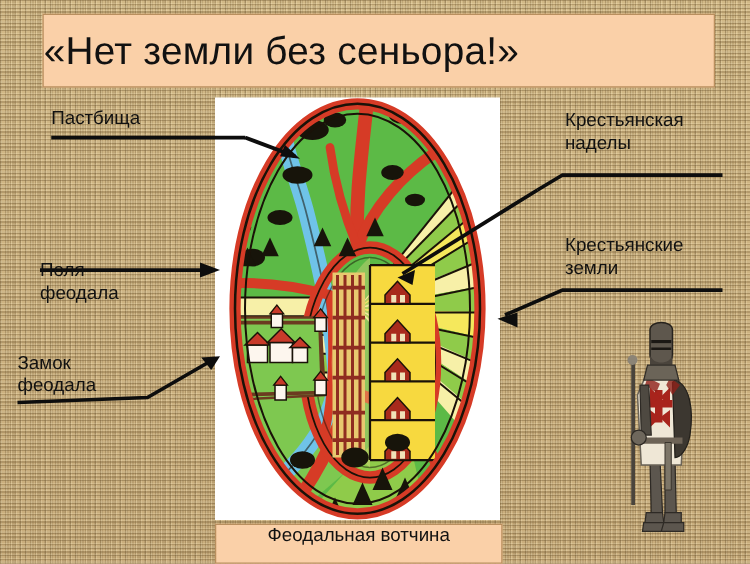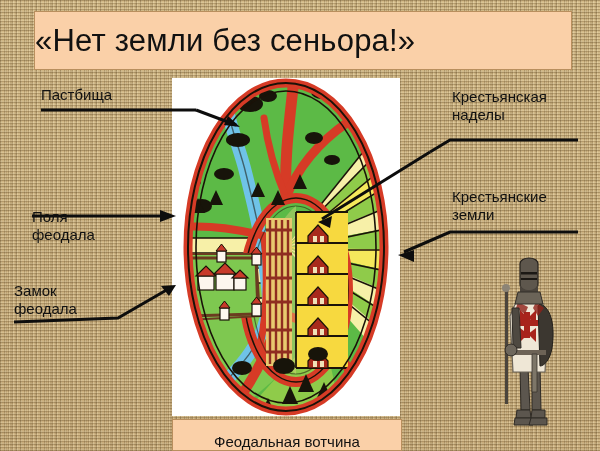--- a/index.html
+++ b/index.html
@@ -30,21 +30,21 @@
   
   #picture-panel{
     position:absolute;left:172px;top:78px;width:228px;height:338px;
     background:#ffffff;
   }
   #oval-wrap{position:absolute;left:0;top:0;width:228px;height:338px;}
   
   #caption-box{
     position:absolute;left:172px;top:419px;width:228px;height:30px;
     background:#fad0a8;border:1px solid #b98f5e;
-    display:flex;align-items:flex-end;justify-content:center;
+    display:flex;align-items:flex-start;justify-content:center;
   }
   #caption-text{font-size:15px;color:#111;white-space:nowrap;}
   
   .ann{position:absolute;color:#111;font-size:15px;line-height:1.22;white-space:pre-line;}
   #lbl-pastures{left:41px;top:86px;}
   #lbl-lordfields{left:32px;top:170px;margin-top:38px;}
   #lbl-castle{left:14px;top:282px;}
   #lbl-village{left:452px;top:88px;}
   #lbl-allotments{left:452px;top:188px;}
   

